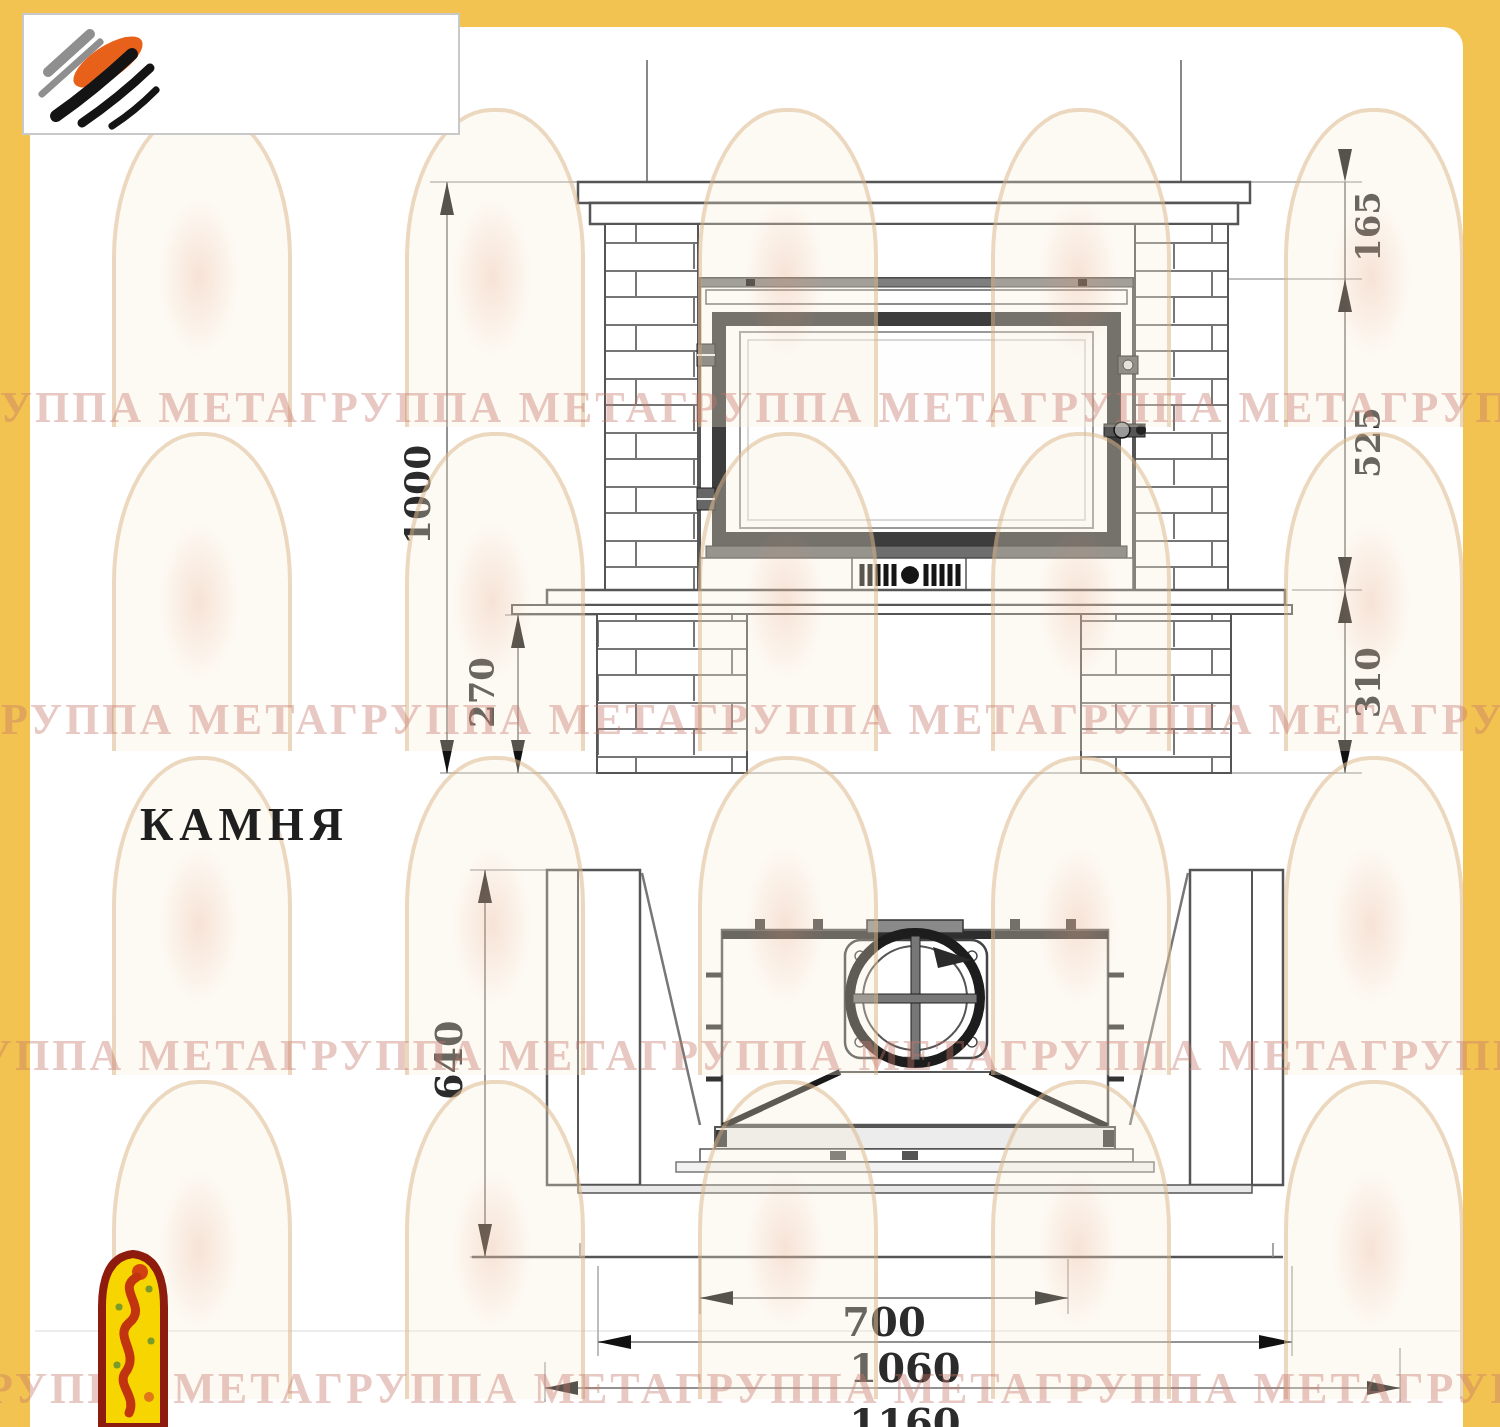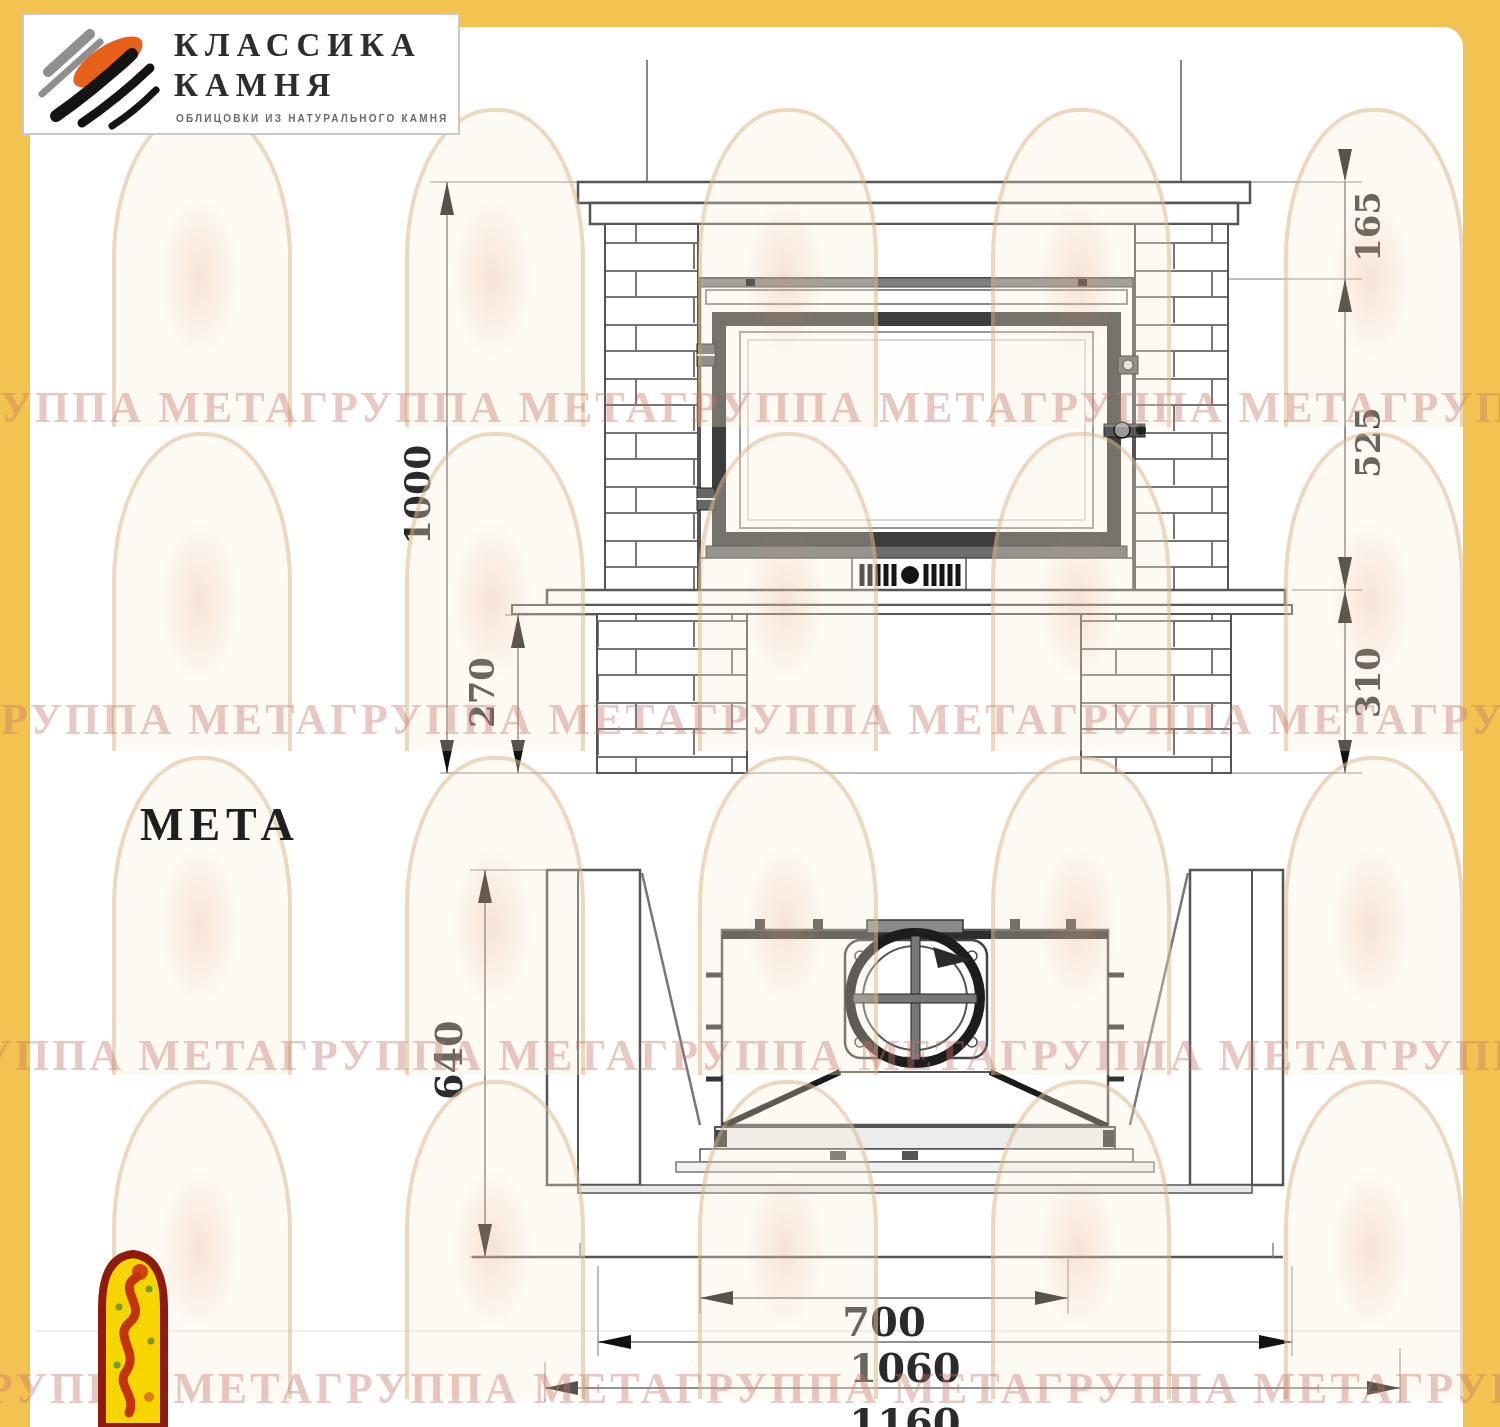--- a/index.html
+++ b/index.html
@@ -286,28 +286,23 @@
       <path d="M14,52 L56,14" stroke-width="10"></path>
       <path d="M8,74 L66,22" stroke-width="7"></path>
     </g>
     <ellipse cx="74" cy="42" rx="40" ry="16" transform="rotate(-33 74 42)" fill="#E8611A"></ellipse>
     <g stroke="#141414" fill="none" stroke-linecap="round">
       <path d="M22,96 C45,80 70,60 98,34" stroke-width="12"></path>
       <path d="M48,103 C70,88 95,68 116,48" stroke-width="9"></path>
       <path d="M78,106 C92,97 108,84 122,70" stroke-width="7"></path>
     </g>
   </svg>
-  <div class="logo-text">
-    <div class="logo-line1">КЛАССИКА</div>
-    <div class="logo-line2">КАМНЯ</div>
-    <div class="logo-tagline">ОБЛИЦОВКИ ИЗ НАТУРАЛЬНОГО КАМНЯ</div>
-  </div>
 </div>
 
-<div class="model-title">МЕТА</div>
+<div class="model-title">КАМНЯ</div>
 
 <div class="emblem">
   <svg viewBox="0 0 76 182" width="76" height="182">
     <path d="M7,182 V62 Q7,12 38,9 Q69,12 69,62 V182 Z" fill="#F6D500" stroke="#8E1C0E" stroke-width="8"></path>
     <circle cx="45" cy="27" r="8" fill="#D34012"></circle>
     <path d="M42,32 C20,44 54,62 34,78 C18,92 46,108 30,128 C22,140 42,152 34,168" stroke="#C2330F" stroke-width="9" fill="none" stroke-linecap="round"></path>
     <circle cx="54" cy="44" r="3.5" fill="#7a9a2a"></circle>
     <circle cx="24" cy="62" r="3.5" fill="#7a9a2a"></circle>
     <circle cx="56" cy="96" r="3.5" fill="#7a9a2a"></circle>
     <circle cx="22" cy="120" r="3.5" fill="#7a9a2a"></circle>

